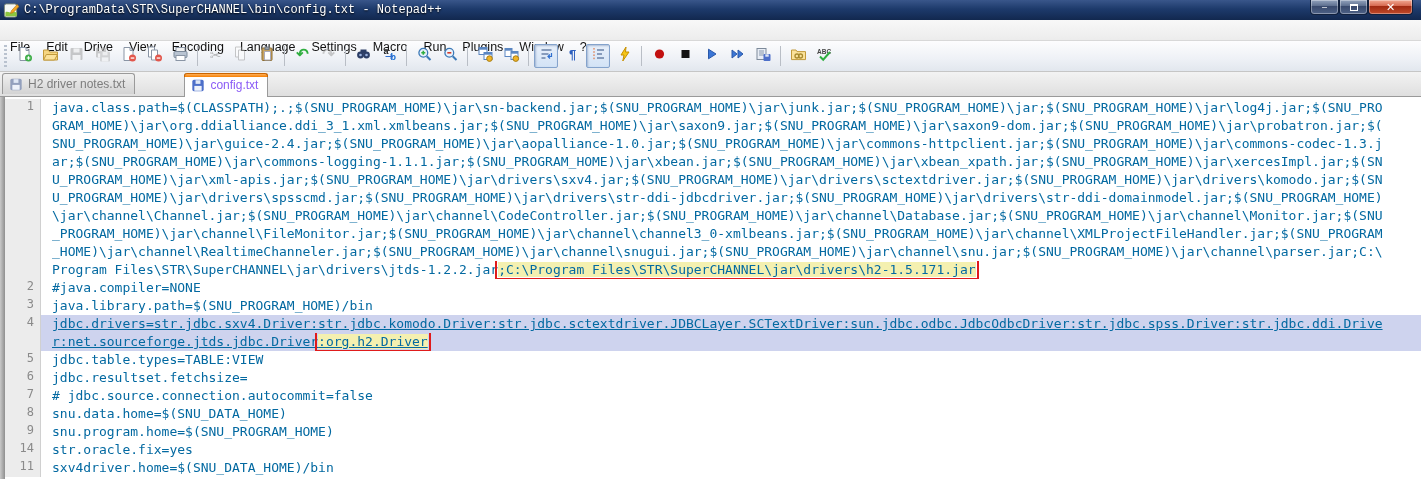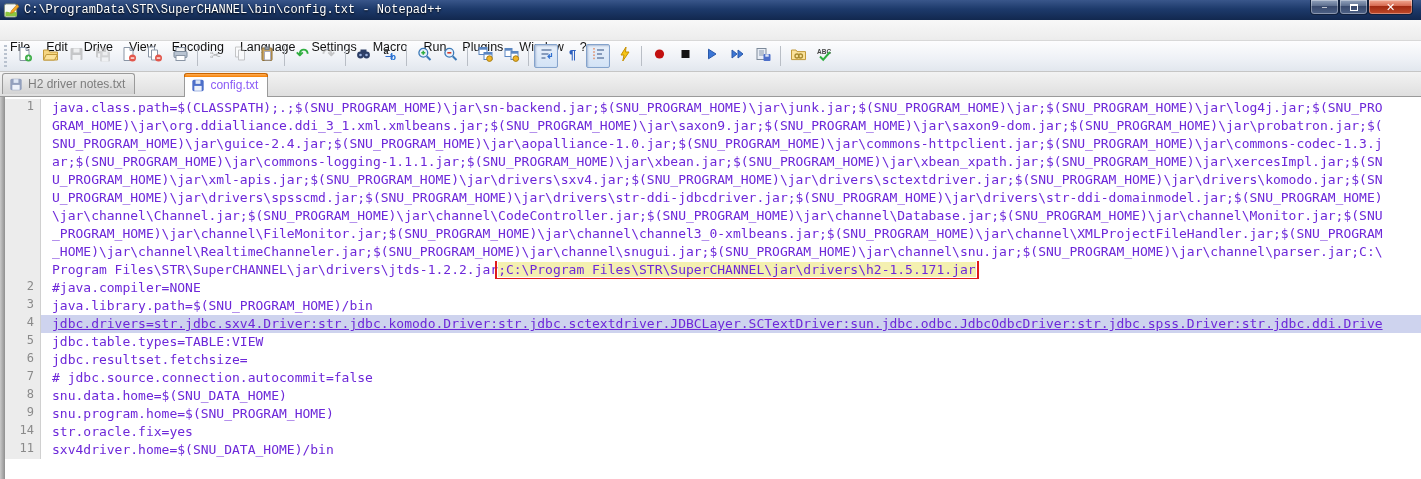--- a/index.html
+++ b/index.html
@@ -51,21 +51,21 @@
 
   
   .editor { height:382px; display:flex; background:#fff; position:relative; }
   .left-strip { width:5px; background:linear-gradient(90deg,#c9c9c9,#8f8f8f); }
   .rows { flex:1; padding-top:2px; overflow:hidden; }
   .row { display:flex; height:18px; }
   .ln { width:36px; flex:0 0 auto; text-align:right; padding-right:6px;
     font-family:"DejaVu Sans Mono", monospace; font-size:12px; color:#8a8a8a;
     background:#ececec; border-right:1px solid #d0d0d0; }
   .code { flex:1; font-family:"DejaVu Sans Mono", monospace; font-size:13px; line-height:18px;
-    white-space:pre; padding-left:11px; color:#6d28d9; overflow:hidden; }
+    white-space:pre; padding-left:11px; color:#0369a1; overflow:hidden; }
   .row.sel .code { background:#ced3ee;text-decoration:underline; }
   .hl { background:#f4f0b0; outline:2px solid #e01b1b; outline-offset:1px; }
 </style>
 </head>
 <body>
 
 <div class="titlebar">
   <svg class="app-icon" viewBox="0 0 16 16">
     <rect x="1" y="1" width="13" height="14" rx="2" fill="#f6f8f4" stroke="#7f8b7a"></rect>
     <path d="M2 10c2-1.6 4 .8 6 0s4-.8 6 .2V14H2z" fill="#8dc63f"></path>
@@ -378,20 +378,24 @@
         <div class="code"><span>#java.compiler=NONE</span></div>
       </div>
       <div class="row">
         <div class="ln">3</div>
         <div class="code"><span>java.library.path=$(SNU_PROGRAM_HOME)/bin</span></div>
       </div>
       <div class="row sel">
         <div class="ln">4</div>
         <div class="code"><span>jdbc.drivers=str.jdbc.sxv4.Driver:str.jdbc.komodo.Driver:str.jdbc.sctextdriver.JDBCLayer.SCTextDriver:sun.jdbc.odbc.JdbcOdbcDriver:str.jdbc.spss.Driver:str.jdbc.ddi.Drive</span></div>
       </div>
+      <div class="row sel">
+        <div class="ln"></div>
+        <div class="code"><span>r:net.sourceforge.jtds.jdbc.Driver</span><span class="hl">:org.h2.Driver</span></div>
+      </div>
       <div class="row">
         <div class="ln">5</div>
         <div class="code"><span>jdbc.table.types=TABLE:VIEW</span></div>
       </div>
       <div class="row">
         <div class="ln">6</div>
         <div class="code"><span>jdbc.resultset.fetchsize=</span></div>
       </div>
       <div class="row">
         <div class="ln">7</div>

